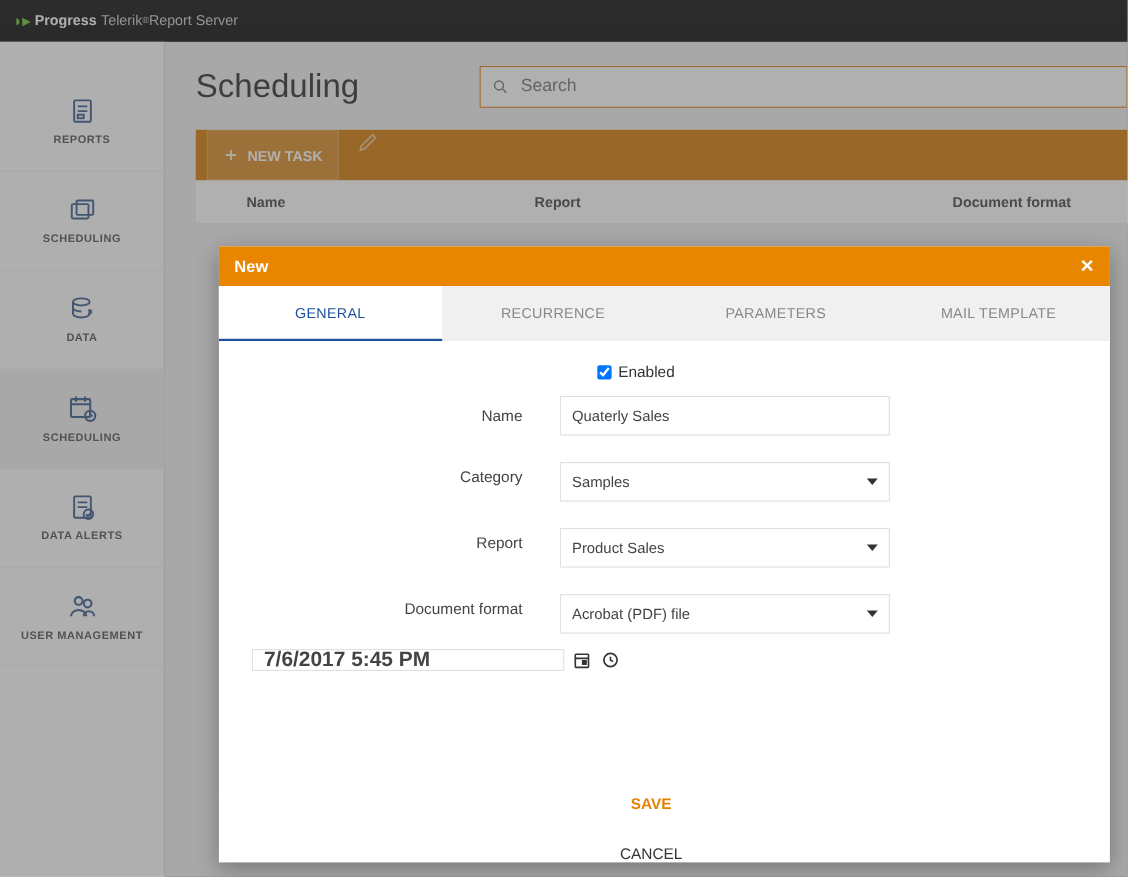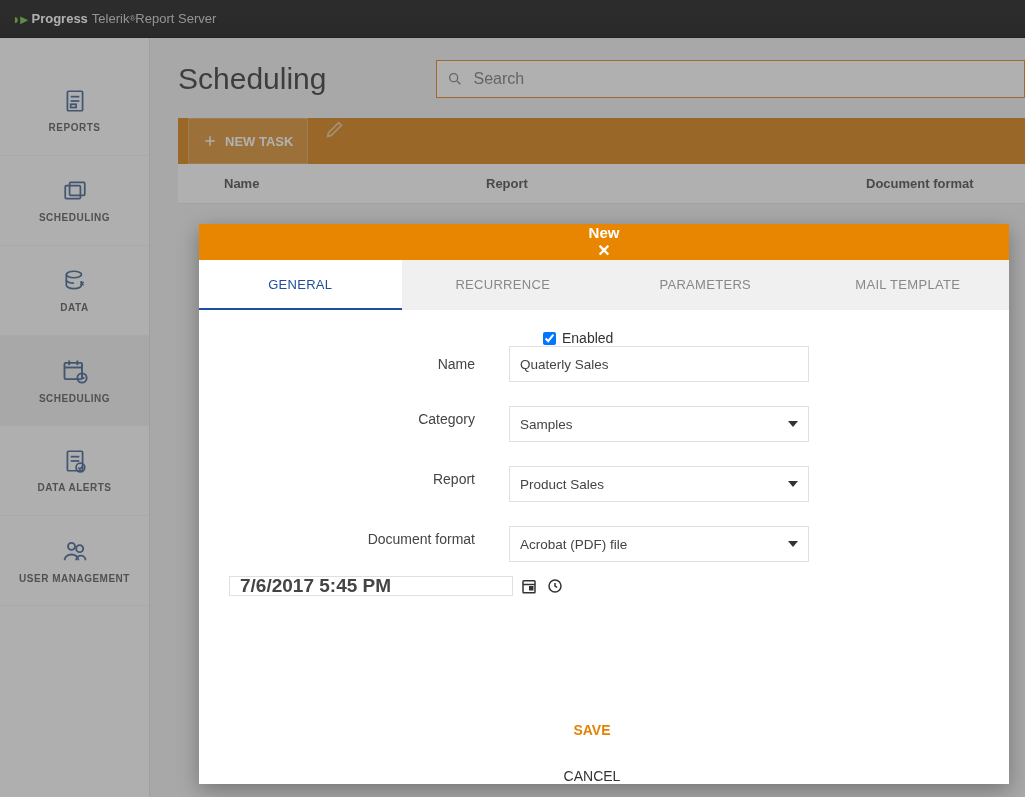--- a/index.html
+++ b/index.html
@@ -31,34 +31,34 @@
   .table-head { display:flex; height:40px; background:#fff; border-bottom:1px solid #e5e5e5; align-items:center; color:#444; font-size:13px; font-weight:600;}
   .th1 { width: 44px;}
   .th2 { width: 264px; padding-left:2px;}
   .th3 { width: 380px;}
   .th4 { flex:1;}
   
   
   .overlay { position:absolute; inset:0; background: rgba(80,80,80,0.45);}
   
   .modal { position:absolute; left: 199px; top: 224px; width: 810px; height: 560px; background:#fff; box-shadow: 0 6px 20px rgba(0,0,0,0.3); display:flex; flex-direction:column;}
-  .modal-title { background:#e88501; color:#fff; height:36px; display:flex; align-items:center; padding:0 14px; font-size:15px; font-weight:600; justify-content:space-between;flex-direction:column;}
+  .modal-title { background:#e88501; color:#fff; height:36px; display:flex; align-items:center; padding:0 14px; font-size:15px; font-weight:600; justify-content:space-between;}
   .close-x { cursor:pointer; font-size:16px;}
   
   .modal-tabs { background:#f0f0f0; height:50px; display:flex; }
   .mtab { flex:1; display:flex; align-items:center; justify-content:center; font-size:13px; letter-spacing:0.3px; color:#888; cursor:pointer; border-bottom: 2px solid transparent;}
   .mtab.active { background:#fff; color:#1d4f9e; border-bottom: 2px solid #1d4f9e;}
   
   .modal-body { flex:1; padding: 20px 30px; font-size:14px; color:#333;}
   .form-row { display:flex; align-items:center; margin-bottom: 14px;}
   .flabel { width: 280px; text-align:right; padding-right: 34px; color:#444; font-size:14px;}
   .finput, .fselect { flex: 0 0 300px; height: 36px; border:1px solid #e0e0e0; padding: 0 10px; font-size:13.5px; color:#444; background:#fff; outline:none;}
   .fselect { display:flex; align-items:center; justify-content:space-between; cursor:pointer;margin-top:10px;}
   .caret { border-left:5px solid transparent; border-right:5px solid transparent; border-top:6px solid #333;}
-  .enabled-row { display:flex; align-items:center; }
+  .enabled-row { display:flex; align-items:center; margin-bottom: 14px;}
   .enabled-label { margin-left:6px; color:#333; font-size:14px;}
   .start-group { display:flex; flex: 0 0 300px; gap:6px; align-items:center;}
   .start-input { flex:1; height:20px; border:1px solid #e0e0e0; padding:0 10px; font-size:19px; color:#444;font-weight:bold;}
   .iconbtn { width:20px; height:20px; display:flex; align-items:center; justify-content:center; cursor:pointer;}
   
   .modal-footer { height: 60px; display:flex; align-items:center; justify-content:flex-end; padding-right: 24px; gap: 30px; font-size:14px; border-top: 1px solid #fff; flex-direction: column;}
   .btn-save { color:#e38305; font-weight:600; cursor:pointer;}
   .btn-cancel { color:#333; cursor:pointer;}
 </style>
 </head>

